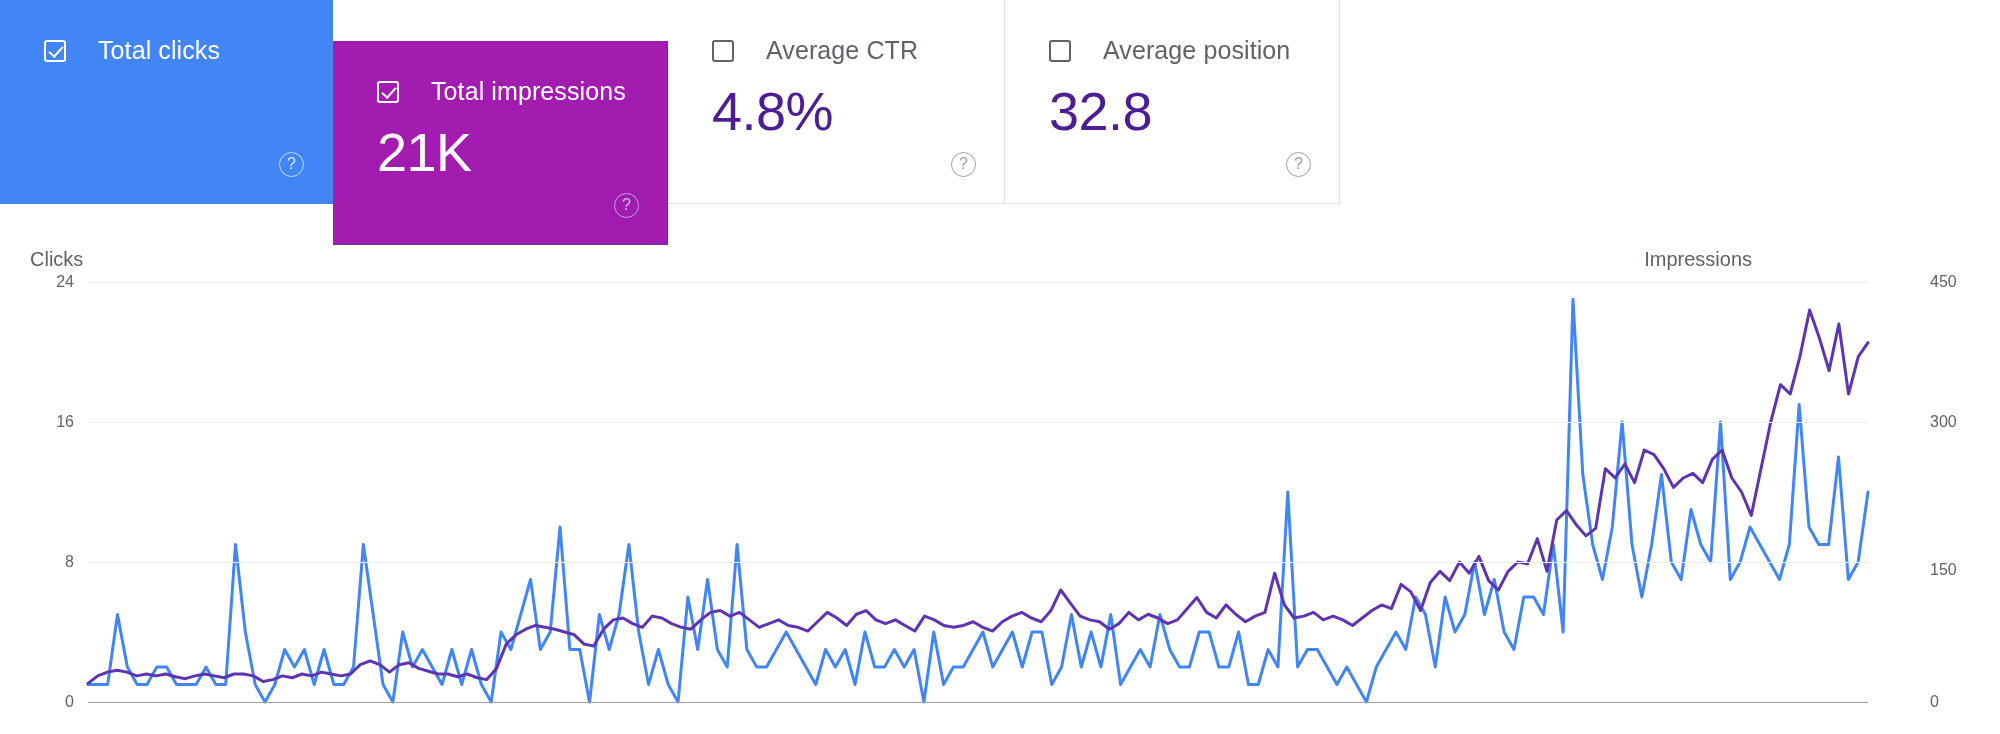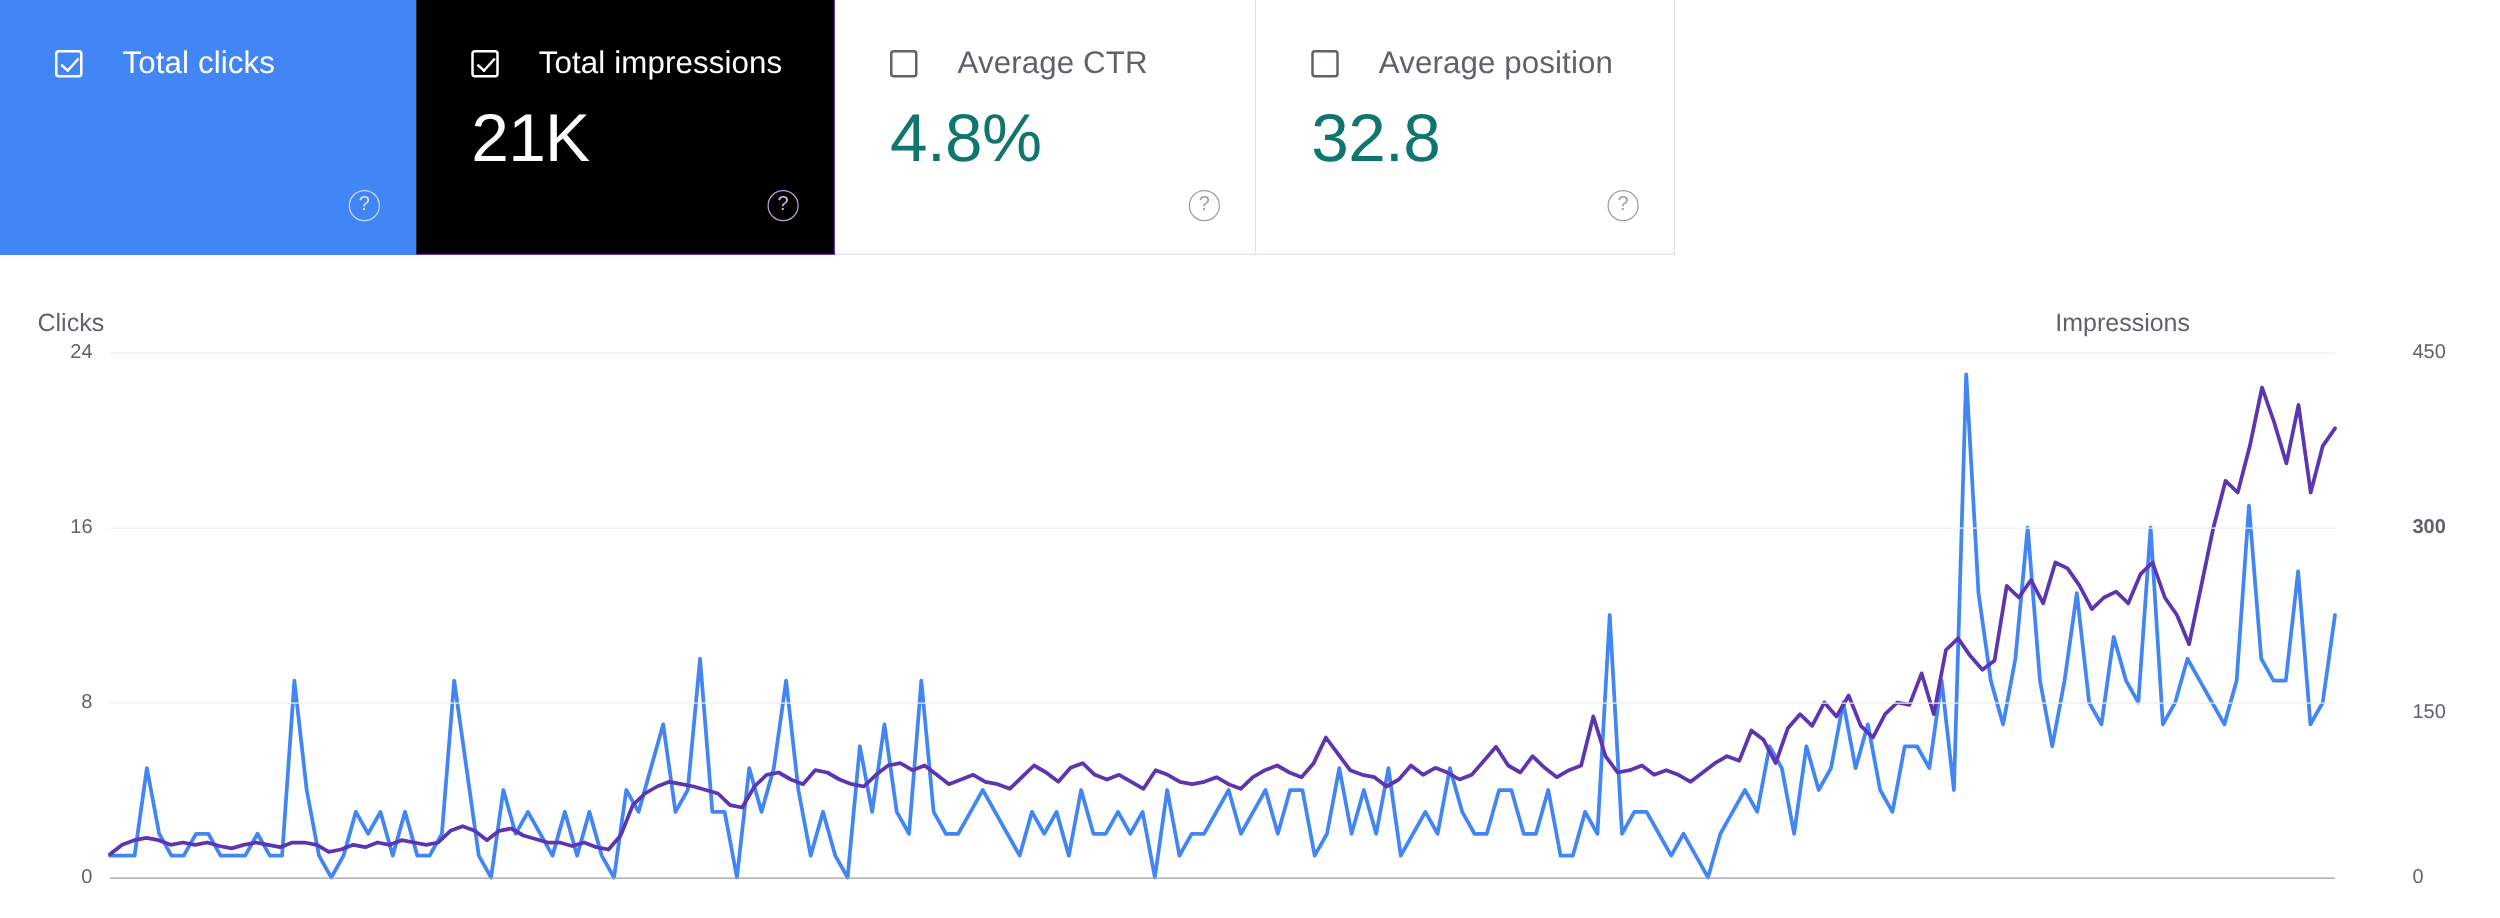--- a/index.html
+++ b/index.html
@@ -17,21 +17,21 @@
   .cards { position: absolute; left: 0; top: 0; height: 204px; display: flex; }
   .card {
     position: relative;
     height: 204px;
     padding: 36px 0 0 44px;
     background: #ffffff;
     border-right: 1px solid #e0e0e0;
     border-bottom: 1px solid #e0e0e0;
   }
   .card.sel-blue   { background: #4285f4; border-right-color: #4285f4; border-bottom-color: #4285f4; }
-  .card.sel-purple { background: #000000; border-right-color: #5e35b1; border-bottom-color: #5e35b1; }
+  .card.sel-purple { background: #a21caf; border-right-color: #5e35b1; border-bottom-color: #5e35b1; margin-top: 41px; }
   .card-w1 { width: 333px; }
   .card-w2 { width: 335px; }
   .card-w3 { width: 337px; }
   .card-w4 { width: 335px; }
 
   .card-head { display: flex; align-items: center; gap: 32px; }
   .cbx {
     width: 22px; height: 22px; flex: none;
     border: 2px solid #5f6368; border-radius: 3px;
     position: relative; background: transparent;
@@ -41,21 +41,21 @@
     content: ""; position: absolute;
     left: 6px; top: 1px; width: 6px; height: 12px;
     border: solid #ffffff; border-width: 0 2.6px 2.6px 0;
     transform: rotate(42deg);
   }
   .card-label { font-size: 25px; color: #5f6368; letter-spacing: .1px; white-space: nowrap; }
   .sel-blue .card-label, .sel-purple .card-label { color: #ffffff; }
 
   .card-value {
     margin-top: 14px; font-size: 54px; line-height: 64px;
-    color: #0f766e; font-weight: 400; letter-spacing: -.5px;
+    color: #4c1d95; font-weight: 400; letter-spacing: -.5px;
   }
   .sel-blue .card-value, .sel-purple .card-value { color: #ffffff; }
 
   .help {
     position: absolute; right: 28px; bottom: 26px;
     width: 25px; height: 25px; border-radius: 50%;
     border: 1.6px solid #9aa0a6; color: #9aa0a6;
     font-size: 16px; line-height: 22px; text-align: center;
   }
   .sel-blue .help   { border-color: #c5dafb; color: #d7e6fd; }
@@ -128,20 +128,20 @@
           <polyline points="0.00,401.33 9.73,393.87 19.45,390.13 29.18,388.27 38.91,390.13 48.63,393.87 58.36,392.00 68.09,393.87 77.81,392.00 87.54,394.80 97.27,396.67 106.99,393.87 116.72,392.00 126.45,393.87 136.17,395.73 145.90,392.00 155.63,392.00 165.36,393.87 175.08,399.47 184.81,397.60 194.54,393.87 204.26,395.73 213.99,392.00 223.72,393.87 233.44,390.13 243.17,392.00 252.90,393.87 262.62,392.00 272.35,382.67 282.08,378.93 291.80,382.67 301.53,390.13 311.26,382.67 320.98,380.80 330.71,386.40 340.44,389.20 350.16,392.00 359.89,392.00 369.62,394.80 379.34,392.00 389.07,395.73 398.80,397.60 408.52,386.40 418.25,362.13 427.98,352.80 437.70,347.20 447.43,343.47 457.16,345.33 466.89,347.20 476.61,350.00 486.34,352.80 496.07,362.13 505.79,364.00 515.52,347.20 525.25,337.87 534.97,336.00 544.70,341.60 554.43,345.33 564.15,334.13 573.88,336.00 583.61,341.60 593.33,345.33 603.06,347.20 612.79,337.87 622.51,330.40 632.24,328.53 641.97,334.13 651.69,330.40 661.42,337.87 671.15,345.33 680.87,341.60 690.60,337.87 700.33,343.47 710.05,345.33 719.78,349.07 729.51,339.73 739.23,330.40 748.96,336.00 758.69,343.47 768.42,332.27 778.14,328.53 787.87,337.87 797.60,341.60 807.32,337.87 817.05,343.47 826.78,349.07 836.50,334.13 846.23,337.87 855.96,343.47 865.68,345.33 875.41,343.47 885.14,339.73 894.86,345.33 904.59,349.07 914.32,339.73 924.04,334.13 933.77,330.40 943.50,336.00 953.22,339.73 962.95,328.53 972.68,308.00 982.40,321.07 992.13,334.13 1001.86,337.87 1011.58,339.73 1021.31,347.20 1031.04,341.60 1040.77,330.40 1050.49,337.87 1060.22,332.27 1069.95,336.00 1079.67,341.60 1089.40,337.87 1099.13,326.67 1108.85,315.47 1118.58,330.40 1128.31,336.00 1138.03,322.93 1147.76,332.27 1157.49,339.73 1167.21,334.13 1176.94,330.40 1186.67,291.20 1196.39,322.93 1206.12,336.00 1215.85,334.13 1225.57,330.40 1235.30,337.87 1245.03,334.13 1254.75,337.87 1264.48,343.47 1274.21,336.00 1283.93,328.53 1293.66,322.93 1303.39,326.67 1313.11,302.40 1322.84,309.87 1332.57,328.53 1342.30,300.53 1352.02,289.33 1361.75,298.67 1371.48,280.00 1381.20,291.20 1390.93,274.40 1400.66,298.67 1410.38,308.00 1420.11,289.33 1429.84,280.00 1439.56,281.87 1449.29,256.67 1459.02,289.33 1468.74,238.00 1478.47,228.67 1488.20,242.67 1497.92,253.87 1507.65,246.40 1517.38,186.67 1527.10,196.00 1536.83,182.00 1546.56,200.67 1556.28,168.00 1566.01,172.67 1575.74,186.67 1585.46,205.33 1595.19,196.00 1604.92,191.33 1614.64,200.67 1624.37,177.33 1634.10,168.00 1643.83,196.00 1653.55,210.00 1663.28,233.33 1673.01,186.67 1682.73,140.00 1692.46,102.67 1702.19,112.00 1711.91,74.67 1721.64,28.00 1731.37,56.00 1741.09,88.67 1750.82,42.00 1760.55,112.00 1770.27,74.67 1780.00,60.67" fill="none" stroke="#5e35b1" stroke-width="3" stroke-linejoin="round" stroke-linecap="round" vector-effect="non-scaling-stroke"></polyline>
         </svg>
     <div class="gridline base" style="top: 420px;"></div>
         <div class="ylab l" style="top: 420px;">0</div>
         <div class="ylab r" style="top: 420px;">0</div>
         <div class="gridline" style="top: 280px;"></div>
         <div class="ylab l" style="top: 280px;">8</div>
         <div class="ylab r" style="top: 288px;">150</div>
         <div class="gridline" style="top: 140px;"></div>
         <div class="ylab l" style="top: 140px;">16</div>
-        <div class="ylab r" style="top: 140px; font-weight: bold;">300</div>
+        <div class="ylab r" style="top: 140px;">300</div>
         <div class="gridline" style="top: 0px;"></div>
         <div class="ylab l" style="top: 0px;">24</div>
         <div class="ylab r" style="top: 0px;">450</div>
       </div>
   </div>
 
 </div>
 
 </body></html>

